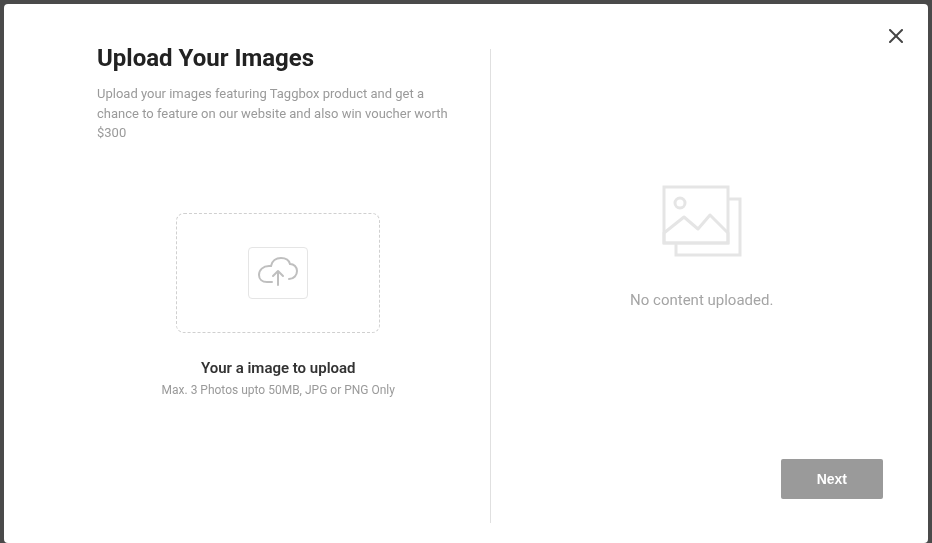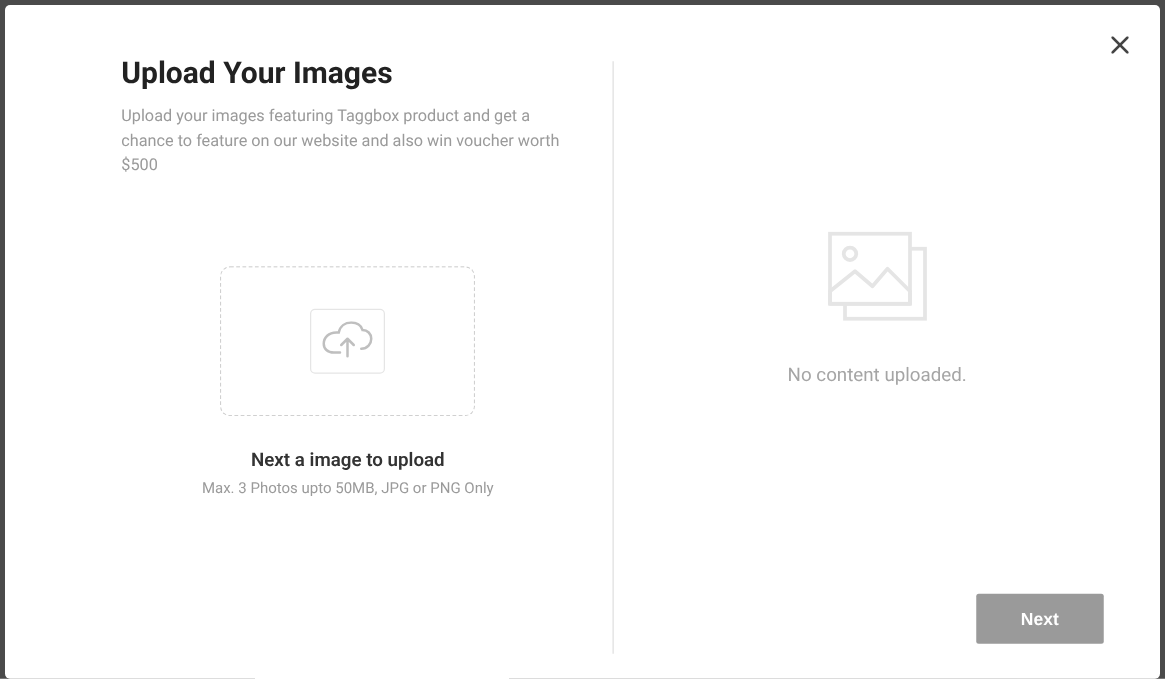--- a/index.html
+++ b/index.html
@@ -125,21 +125,21 @@
     .empty-icon {
       color: #e5e5e5;
       margin-bottom: 22px;
     }
     .empty-text {
       font-size: 15px;
       color: #a5a5a5;
     }
     .footer {
       position: absolute;
-      bottom: 28px;
+      bottom: 44px;
       right: 45px;
     }
     .next-btn {
       background: #9a9a9a;
       color: #ffffff;
       border: none;
       padding: 12px 36px;
       font-size: 14px;
       font-weight: 600;
       border-radius: 2px;
@@ -155,32 +155,32 @@
     <svg width="14" height="14" viewBox="0 0 14 14">
       <line x1="1" y1="1" x2="13" y2="13" stroke="currentColor" stroke-width="2" stroke-linecap="round"></line>
       <line x1="13" y1="1" x2="1" y2="13" stroke="currentColor" stroke-width="2" stroke-linecap="round"></line>
     </svg>
   </button>
 
   <div class="content">
 
     <div class="left-panel">
       <h1 class="title">Upload Your Images</h1>
-      <p class="subtitle">Upload your images featuring Taggbox product and get a chance to feature on our website and also win voucher worth $500</p>
+      <p class="subtitle">Upload your images featuring Taggbox product and get a chance to feature on our website and also win voucher worth $300</p>
 
       <div class="dropzone-wrap">
         <div class="dropzone">
           <div class="upload-icon-box">
             <svg width="42" height="32" viewBox="0 0 42 32" fill="none">
               <path d="M32 22 C37 22 40 18 40 14 C40 10 37 7 33 7 C32 3 28 1 24 1 C19 1 15 4 14 9 C13.5 9 13 9 12 9 C6 9 2 13 2 18 C2 22 5 25 10 25 L15 25" stroke="currentColor" stroke-width="2" fill="none" stroke-linecap="round"></path>
               <path d="M21 28 L21 14 M21 14 L16 19 M21 14 L26 19" stroke="currentColor" stroke-width="2" fill="none" stroke-linecap="round" stroke-linejoin="round"></path>
             </svg>
           </div>
         </div>
-        <div class="drop-text">Next a image to upload</div>
+        <div class="drop-text">Your a image to upload</div>
         <div class="drop-subtext">Max. 3 Photos upto 50MB, JPG or PNG Only</div>
       </div>
     </div>
 
     <div class="divider"></div>
 
     <div class="right-panel">
       <div class="empty-preview">
         <svg class="empty-icon" width="100" height="90" viewBox="0 0 100 90" fill="none">
           <rect x="24" y="20" width="64" height="56" stroke="currentColor" stroke-width="3" fill="#fff"></rect>

